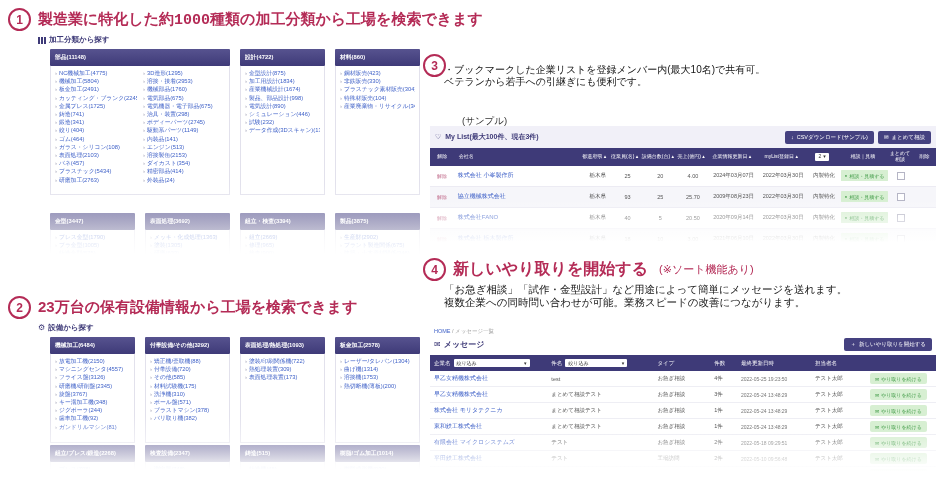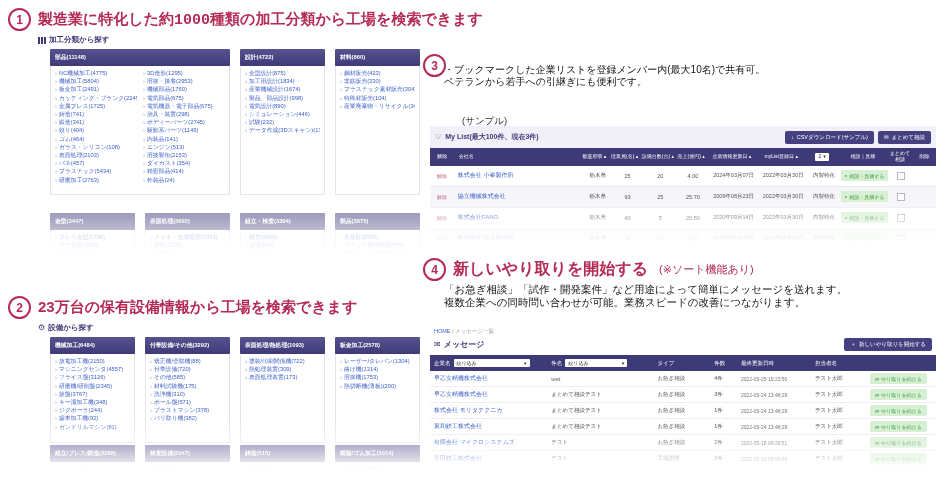--- a/index.html
+++ b/index.html
@@ -451,21 +451,21 @@
     <div class="fade fm"></div>
   </div>
 
   <div class="sec-head s4h">
     <span class="circ">4</span>
     <span class="sec-title">新しいやり取りを開始する</span>
     <span class="sec-note">(※ソート機能あり)</span>
   </div>
   <div class="s4b">
 
-  <div>「お急ぎ相談」「試作・開発案件」など用途によって簡単にメッセージを送れます。</div>
+  <div>「お急ぎ相談」「試作・金型設計」など用途によって簡単にメッセージを送れます。</div>
       <div>複数企業への同時問い合わせが可能。業務スピードの改善につながります。</div>
     </div>
 
   <div class="shot shotG">
     <div class="bc">
       <a class="bch">HOME</a>
       <span>/ メッセージ一覧</span>
     </div>
     <div class="mg-title-row">
       <span class="mg-title">

